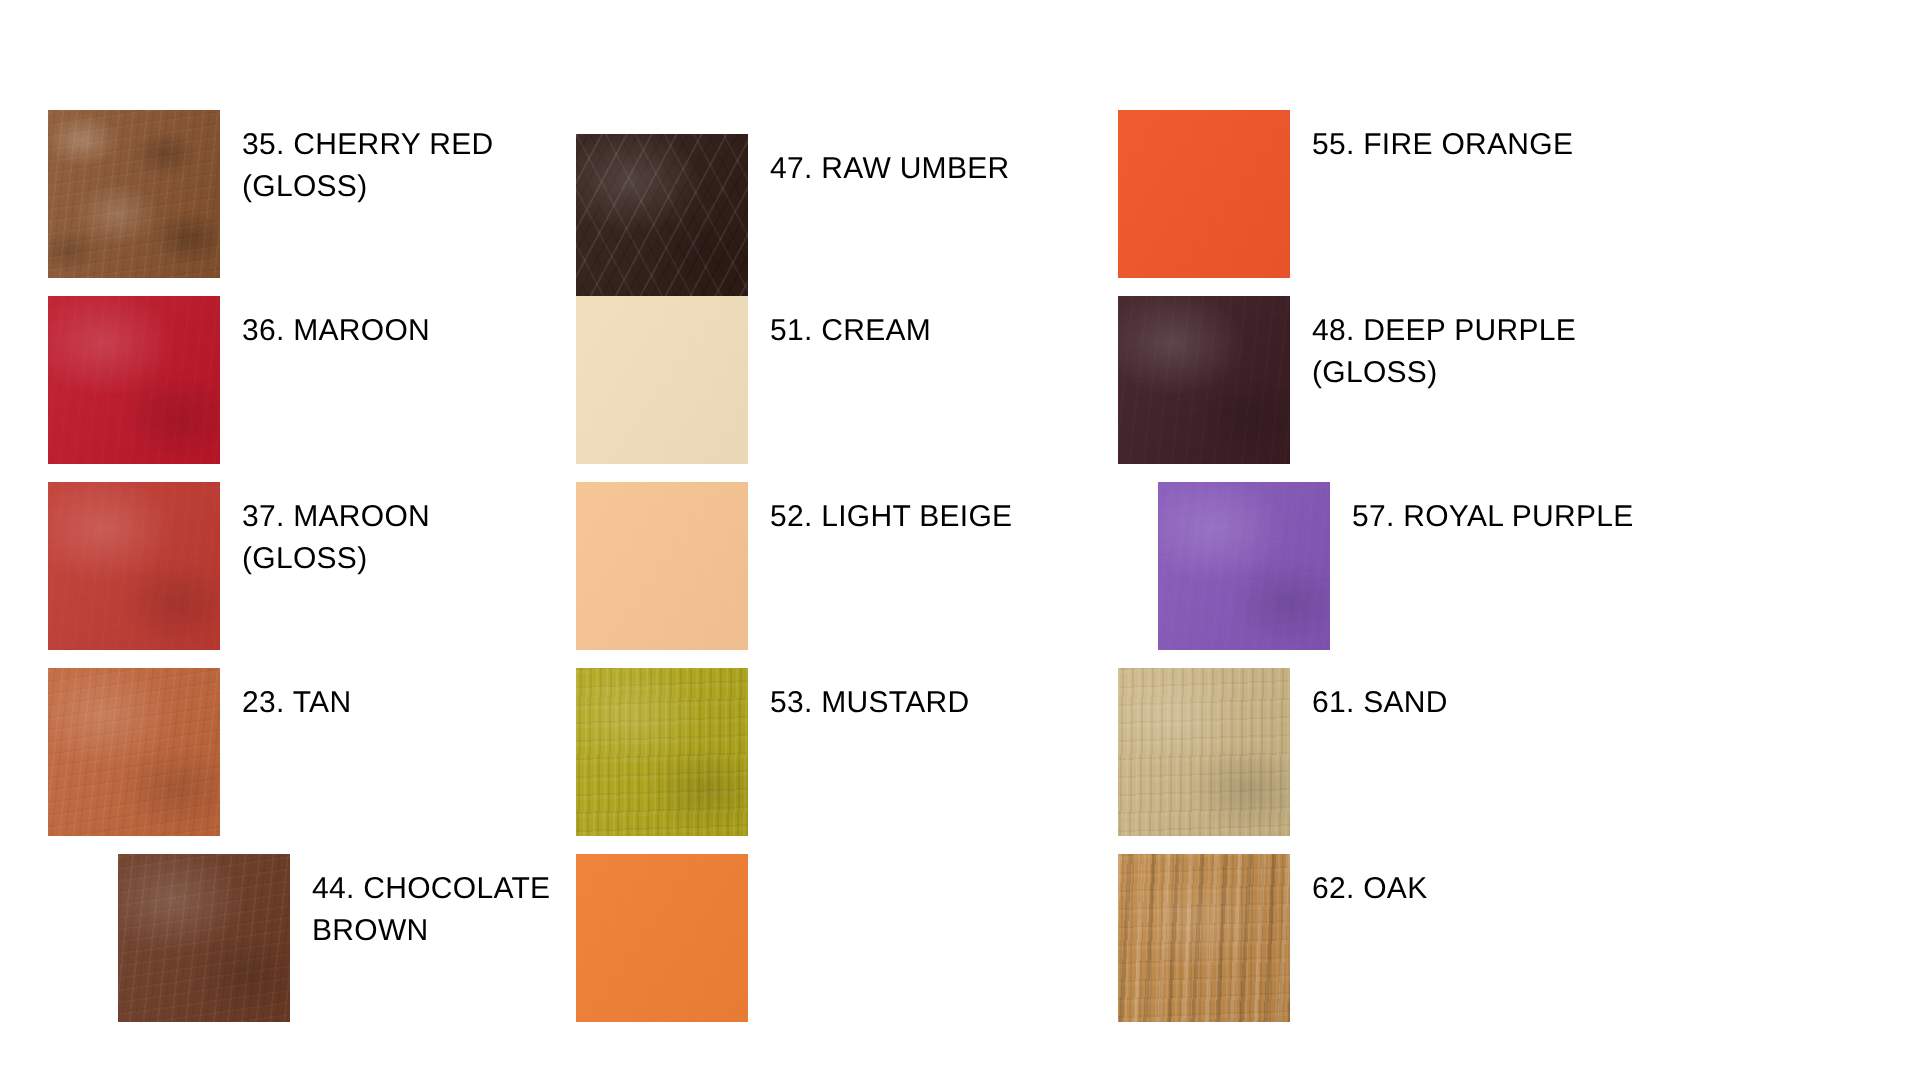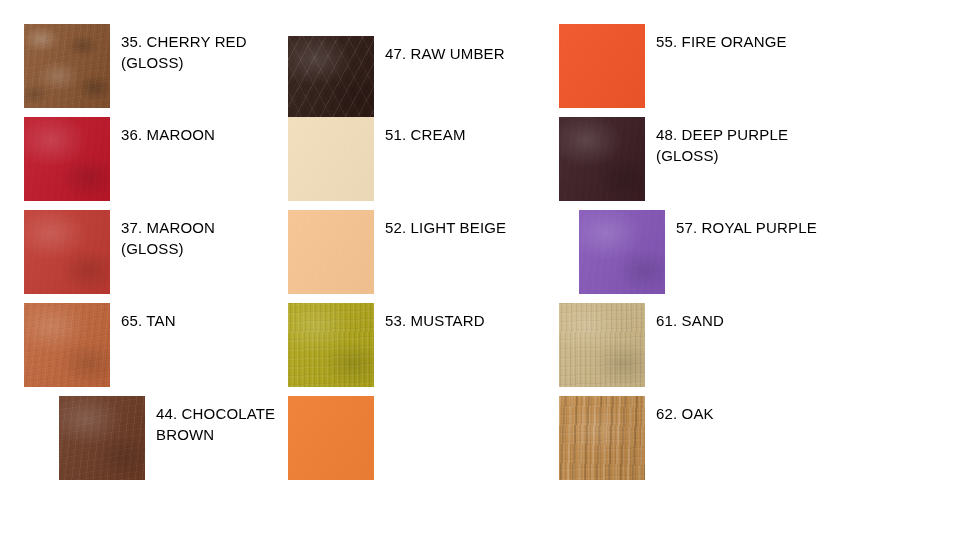--- a/index.html
+++ b/index.html
@@ -14,20 +14,21 @@
     overflow: hidden;
     font-family: "Liberation Sans", sans-serif;
     -webkit-font-smoothing: antialiased;
   }
 
   #swatch-chart {
     position: relative;
     width: 960px;
     height: 380px;
     background: #ffffff;
+    margin-top: 31px;
   }
 
   .swatch-entry {
     position: absolute;
     display: flex;
     align-items: flex-start;
   }
 
   .swatch-chip {
     position: relative;
@@ -154,21 +155,21 @@
       <div class="swatch-chip tex-smooth" style="width: 86px; height: 84px; background-color: rgb(190, 22, 40);"></div>
       <div class="swatch-label">36. MAROON</div>
     </div>
     <div class="swatch-entry" style="left: 24px; top: 210px;">
       <div class="swatch-chip tex-smooth" style="width: 86px; height: 84px; background-color: rgb(192, 58, 49);"></div>
       <div class="swatch-label">37. MAROON
 (GLOSS)</div>
     </div>
     <div class="swatch-entry" style="left: 24px; top: 303px;">
       <div class="swatch-chip " style="width: 86px; height: 84px; background-color: rgb(192, 101, 58);"></div>
-      <div class="swatch-label">65. TAN</div>
+      <div class="swatch-label">23. TAN</div>
     </div>
     <div class="swatch-entry" style="left: 24px; top: 396px; padding-left: 35px;">
       <div class="swatch-chip " style="width: 86px; height: 84px; background-color: rgb(107, 58, 36);"></div>
       <div class="swatch-label">44. CHOCOLATE
 BROWN</div>
     </div>
     <div class="swatch-entry" style="left: 288px; top: 36px;">
       <div class="swatch-chip tex-creased" style="width: 86px; height: 84px; background-color: rgb(46, 26, 20);"></div>
       <div class="swatch-label">47. RAW UMBER</div>
     </div>

